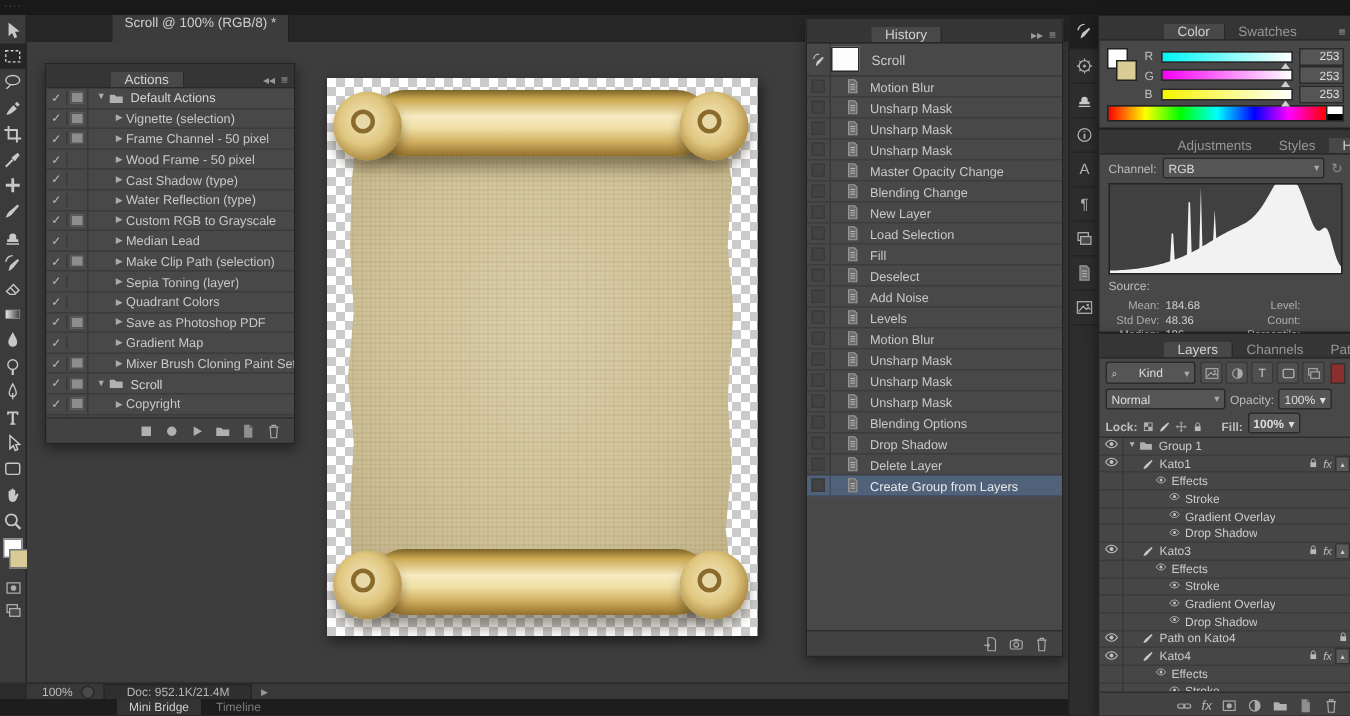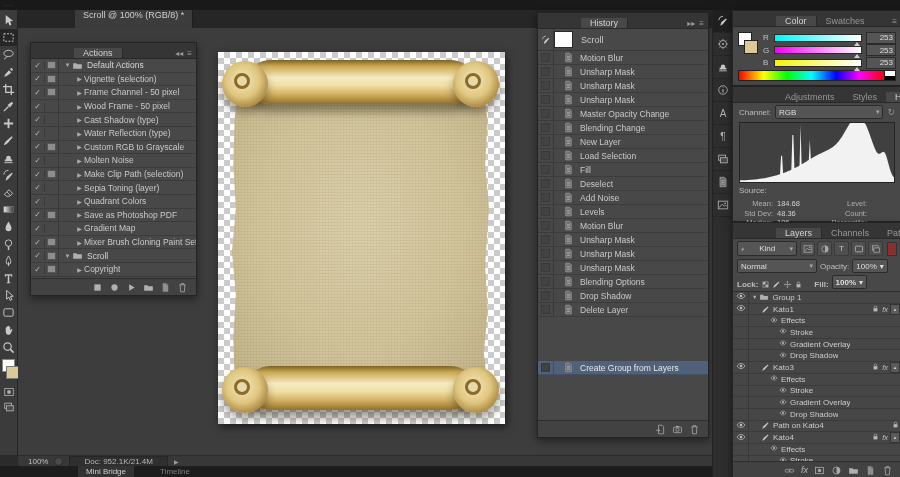--- a/index.html
+++ b/index.html
@@ -79,21 +79,21 @@
   
   #history-panel{left:537px;top:12px;width:170px;height:424px;}
   #history-list{flex:1;overflow:hidden;display:flex;flex-direction:column;}
   .hsnap{height:21px;display:flex;align-items:center;border-bottom:1px solid rgba(0,0,0,.2);}
   .hsnap .thumb{width:17px;height:15px;background:#fdfdfd;border:1px solid #2a2a2a;margin-right:8px;}
   .hrow{height:13px;flex:none;display:flex;align-items:center;border-bottom:1px solid rgba(0,0,0,.16);font-size:8.5px;}
   .hgut{width:15px;align-self:stretch;border-right:1px solid rgba(0,0,0,.2);display:flex;align-items:center;justify-content:center;flex:none;}
   .hgut .sq{width:7px;height:7px;border:1px solid #3a3a3a;background:#424242;}
   .hic{width:16px;display:flex;justify-content:center;flex:none;margin:0 4px 0 6px;}
   .hlabel{white-space:nowrap;overflow:hidden;color:#c9c9c9;}
-  .hrow.sel{background:#50617a;margin-top:44px;}
+  .hrow.sel{background:#50617a;}
   .hrow.sel .hlabel{color:#e8e8e8;}
   
   #dock{left:712px;top:10px;width:20px;height:467px;background:#2d2d2d;border-left:1px solid #222;
         display:flex;flex-direction:column;align-items:center;}
   .dock-ic{width:20px;height:22px;display:flex;align-items:center;justify-content:center;border-bottom:1px solid #242424;color:#b0b0b0;font-size:10px;}
   .dock-ic.active{background:#1f1f1f;}
   
   #color-panel{left:732px;top:10px;width:168px;height:74px;}
   #color-body{flex:1;display:flex;padding:4px 5px 2px;gap:5px;box-sizing:border-box;}
   #cp-swatches{position:relative;width:20px;flex:none;}
@@ -143,21 +143,21 @@
   .llabel{white-space:nowrap;overflow:hidden;color:#cccccc;}
   .lbadges{margin-left:auto;display:flex;align-items:center;gap:2px;padding-right:1px;}
   .fxtxt{font-size:7.5px;font-style:italic;color:#bbb;}
   .chevbox{width:8px;height:9px;background:#5a5a5a;border:1px solid #333;font-size:4.5px;color:#ccc;display:flex;align-items:center;justify-content:center;}
   
   #status-bar{left:18px;top:455px;width:694px;height:11px;background:#383838;border-top:1px solid #2a2a2a;
       display:flex;align-items:center;font-size:8px;color:#bdbdbd;gap:6px;padding-left:10px;box-sizing:border-box;}
   #doc-info{background:#2f2f2f;border:1px solid #262626;height:9px;display:flex;align-items:center;padding:0 14px;color:#b5b5b5;}
   #doc-arrow{font-size:6px;color:#999;}
   #status-dot{width:7px;height:7px;border-radius:50%;background:#4a4a4a;border:1px solid #2a2a2a;}
-  #bottom-strip{left:0;top:466px;width:712px;height:11px;background:#1d1d1d;display:flex;align-items:center;gap:18px;padding-left:78px;box-sizing:border-box;}
+  #bottom-strip{left:0;top:466px;width:712px;height:11px;background:#1d1d1d;display:flex;align-items:center;gap:2px;padding-left:78px;box-sizing:border-box;}
   .btab{font-size:8px;padding:0 8px;height:11px;display:flex;align-items:center;}
   .btab.active{background:#333;color:#cfcfcf;}
   .btab.inactive{color:#7d7d7d;}
   svg{shape-rendering:geometricPrecision;}
 </style>
 </head>
 <body>
 
 <div id="app">
 
@@ -392,21 +392,21 @@
           </span>
           <span class="aind" style="width: 16px;"></span>
           <span class="aexp">▶</span>
           <span class="alabel">Custom RGB to Grayscale</span>
         </div>
         <div class="arow">
           <span class="acheck">✓</span>
           <span class="adlg"></span>
           <span class="aind" style="width: 16px;"></span>
           <span class="aexp">▶</span>
-          <span class="alabel">Molten Noise</span>
+          <span class="alabel">Median Lead</span>
         </div>
         <div class="arow">
           <span class="acheck">✓</span>
           <span class="adlg">
             <span class="box"></span>
           </span>
           <span class="aind" style="width: 16px;"></span>
           <span class="aexp">▶</span>
           <span class="alabel">Make Clip Path (selection)</span>
         </div>

